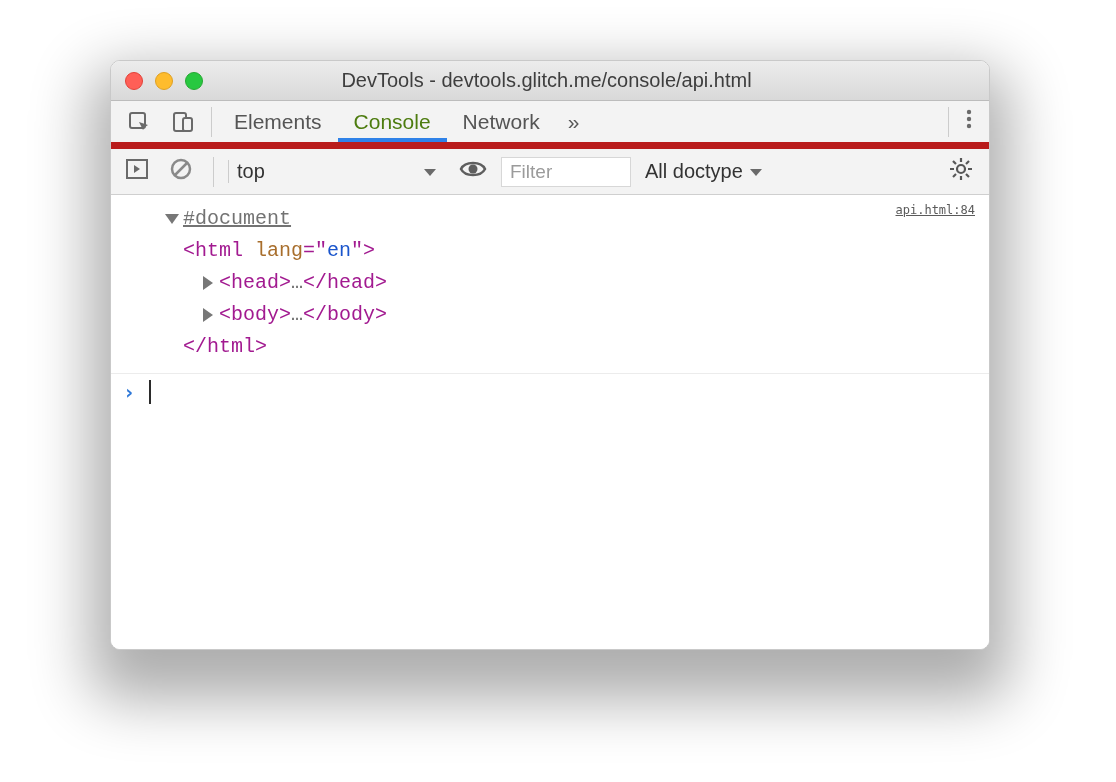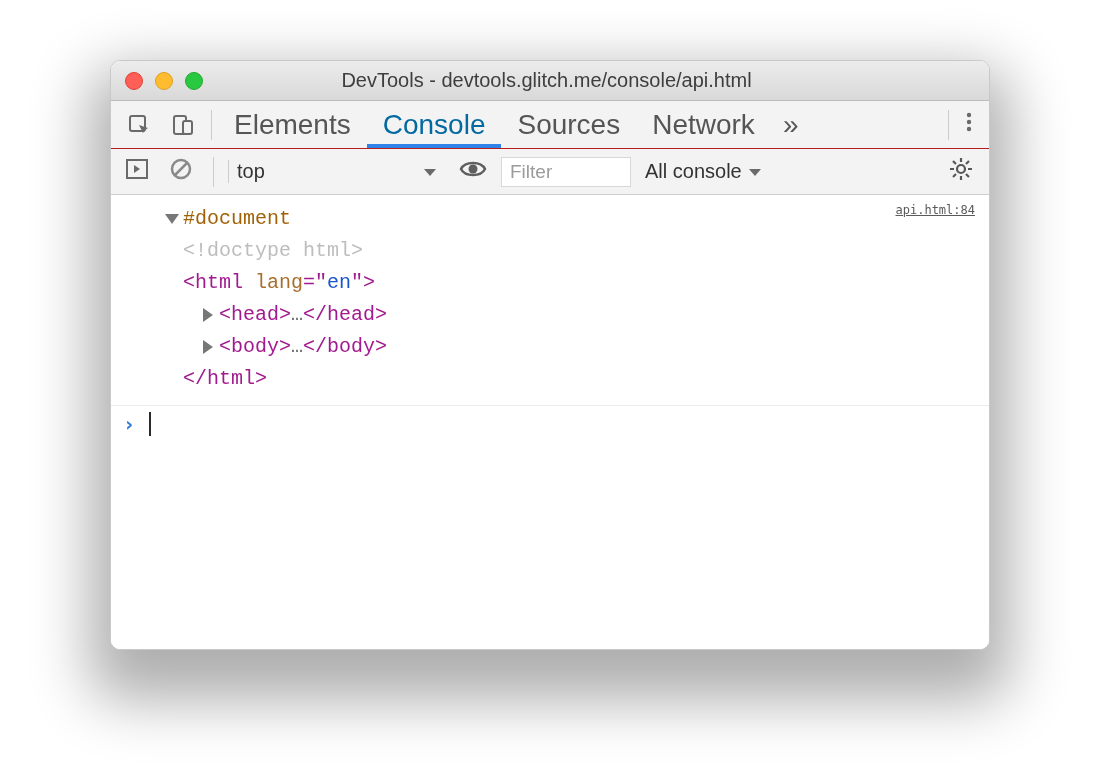--- a/index.html
+++ b/index.html
@@ -41,34 +41,34 @@
   .title {
     position: absolute;
     left: 0; right: 7px;
     text-align: center;
     font-size: 20px;
     color: #3e3e3e;
     pointer-events: none;
   }
   .tabs-row {
     height: 48px;
-    border-bottom: 1px solid #b91c1c;
+    border-bottom: 7px solid #b91c1c;
     display: flex;
     align-items: center;
     padding: 0 6px 0 6px;
-    font-size: 28px;
+    font-size: 21px;
     color: #555;
     background: #f3f3f3;
   }
   .ico { display:inline-flex; align-items:center; justify-content:center; }
   .ico svg { display:block; }
   .insp-icon { padding: 0 10px; }
   .divider { width:1px; height:30px; background:#ccc; margin:0 6px; }
   .tab { padding: 0 16px; height:100%; display:flex; align-items:center; cursor:default; }
-  .tab.active { color:#0369a1; border-bottom: 4px solid #2f82e8; padding-top:4px; }
+  .tab.active { color:#4d7c0f; border-bottom: 4px solid #2f82e8; padding-top:4px; }
   .spacer { flex:1; }
   .more { padding: 0 12px; color:#555; }
   .dots3 { padding:0 10px; color:#666; font-size:24px; }
   .filterbar {
     height: 46px;
     background:#f3f3f3;
     border-bottom:1px solid #cfcfcf;
     display:flex;
     align-items:center;
     padding:0 8px;
@@ -114,21 +114,21 @@
     display:flex;
   }
   .row .src { margin-left:auto; color:#5a5a5a; text-decoration: underline; font-family: Menlo, Consolas, monospace; font-size:12px; }
   .tree { line-height:1.6; }
   .indent1 { padding-left: 40px; }
   .indent2 { padding-left: 58px; }
   .indent3 { padding-left: 78px; }
   .tri { display:inline-block; width:0; height:0; margin-right:4px; vertical-align:middle; }
   .tri.down { border-left:7px solid transparent; border-right:7px solid transparent; border-top:10px solid #777; }
   .tri.right { border-top:7px solid transparent; border-bottom:7px solid transparent; border-left:10px solid #777; margin-right:6px;}
-  .docname { color:#a16207; }
+  .docname { color:#737373;text-decoration:underline; }
   .doctype { color:#bdbdbd; }
   .tagp { color:#a21a90; }  
   .attrn { color:#a86e2c; }
   .attrv { color:#1a55cc; }
   .ellip { color:#666; }
 
   .prompt-row {
     display:flex;
     align-items:center;
     padding:6px 12px;
@@ -163,21 +163,20 @@
     </span>
     <span class="ico insp-icon">
       <svg width="24" height="24" viewBox="0 0 24 24" fill="none">
         <rect x="3" y="3" width="12" height="18" rx="2" stroke="#6a6a6a" stroke-width="2"></rect>
         <rect x="12" y="8" width="9" height="13" rx="2" stroke="#6a6a6a" stroke-width="2" fill="#f3f3f3"></rect>
       </svg>
     </span>
     <div class="divider"></div>
     <div class="tab">Elements</div>
     <div class="tab active">Console</div>
-    <div class="tab">Sources</div>
     <div class="tab">Network</div>
     <div class="more">»</div>
     <div class="spacer"></div>
     <div class="divider"></div>
     <span class="dots3">
       <svg width="8" height="24" viewBox="0 0 8 24">
         <circle cx="4" cy="5" r="2.2" fill="#6a6a6a"></circle>
         <circle cx="4" cy="12" r="2.2" fill="#6a6a6a"></circle>
         <circle cx="4" cy="19" r="2.2" fill="#6a6a6a"></circle>
       </svg>
@@ -209,21 +208,21 @@
       </div>
     </div>
     <span class="eye">
       <svg width="28" height="20" viewBox="0 0 28 20" fill="none">
         <path d="M2 10 C6 2 22 2 26 10 C22 18 6 18 2 10 Z" stroke="#5e5e5e" stroke-width="2.5" fill="none"></path>
         <circle cx="14" cy="10" r="4.5" fill="#5e5e5e"></circle>
       </svg>
     </span>
     <input class="filter-input" placeholder="Filter" style="">
     <div class="levels">
-      <span>All console</span>
+      <span>All doctype</span>
       <span>
         <svg width="14" height="10" viewBox="0 0 14 10">
             <path d="M1 1 l6 7 6 -7" fill="#6a6a6a"></path>
           </svg>
       </span>
     </div>
     <span class="gear">
       <svg width="24" height="24" viewBox="0 0 24 24">
         <circle cx="12" cy="12" r="4" fill="none" stroke="#575757" stroke-width="2.2"></circle>
         <g stroke="#575757" stroke-width="2.2">
@@ -241,23 +240,20 @@
   </div>
 
   <div class="console-body">
     <div class="row">
       <div class="tree">
 
         <div class="indent1">
           <span class="tri down"></span><span class="docname">#document</span>
         </div>
 
-        <div class="indent2">
-          <span class="doctype">&lt;!doctype html&gt;</span>
-        </div>
 
         <div class="indent2">
           <span class="tagp">&lt;html </span><span class="attrn">lang</span><span class="tagp">="</span><span class="attrv">en</span><span class="tagp">"&gt;</span>
         </div>
 
         <div class="indent3">
           <span class="tri right"></span><span class="tagp">&lt;head&gt;</span><span class="ellip">…</span><span class="tagp">&lt;/head&gt;</span>
         </div>
 
         <div class="indent3">

